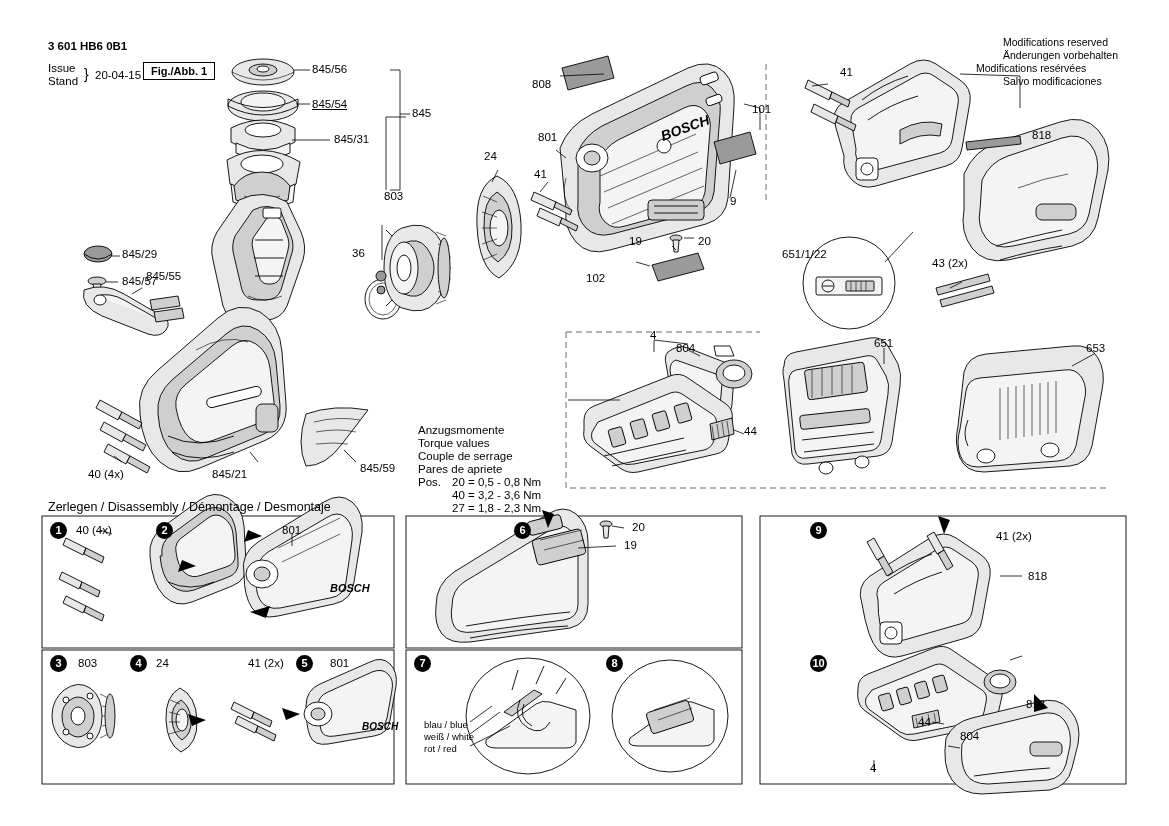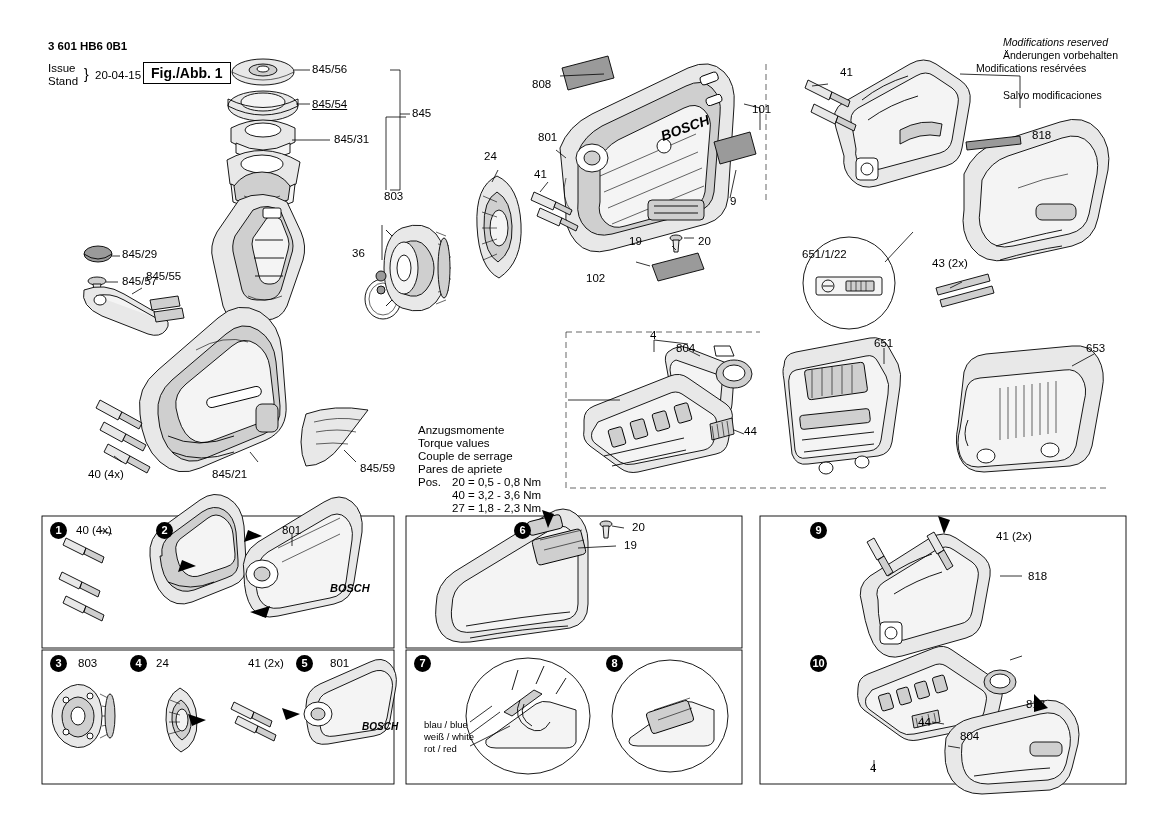--- a/index.html
+++ b/index.html
@@ -5,21 +5,21 @@
   html,body{margin:0;padding:0;background:#ffffff;}
   body{width:1169px;height:826px;font-family:"Liberation Sans",sans-serif;color:#000;}
   #sheet{position:relative;width:1169px;height:826px;overflow:hidden;}
   .lbl{position:absolute;font-size:11.5px;line-height:13px;white-space:pre;}
   .lbl.b{font-weight:bold;}
   .lbl.sm{font-size:10.5px;}
   .lbl.xs{font-size:9.5px;}
   .stepnum{position:absolute;width:17px;height:17px;border-radius:50%;background:#000;color:#fff;
            font-size:11px;font-weight:bold;text-align:center;line-height:17px;}
   .title{position:absolute;font-size:12.5px;}
-  .fignum{position:absolute;border:1.2px solid #000;font-size:14px;font-weight:bold;padding:2px 7px;}
+  .fignum{position:absolute;border:1.2px solid #000;font-size:11px;font-weight:bold;padding:2px 7px;}
   svg{position:absolute;left:0;top:0;overflow:visible;}
   .p{fill:none;stroke:#000;stroke-width:0.9;}
   .pf{fill:#e8e8e8;stroke:#000;stroke-width:0.9;}
   .pd{fill:#cfcfcf;stroke:#000;stroke-width:0.9;}
   .pl{fill:#f4f4f4;stroke:#000;stroke-width:0.9;}
   .pw{fill:#ffffff;stroke:#000;stroke-width:0.9;}
   .pk{fill:#9a9a9a;stroke:#000;stroke-width:0.9;}
   .thin{fill:none;stroke:#000;stroke-width:0.6;}
   .lead{fill:none;stroke:#000;stroke-width:0.8;}
   .arrow{fill:#000;}
@@ -29,24 +29,24 @@
 
 <div id="sheet">
 
   <div class="lbl b" style="left:48px;top:40px;">3 601 HB6 0B1</div>
   <div class="lbl" style="left:48px;top:62px;">Issue</div>
   <div class="lbl" style="left:48px;top:75px;">Stand</div>
   <div class="lbl" style="left:84px;top:68px;font-size:14px;">}</div>
   <div class="lbl" style="left:95px;top:69px;">20-04-15</div>
   <div class="fignum" style="left:143px;top:62px;">Fig./Abb. 1</div>
 
-  <div class="lbl sm" style="left:1003px;top:36px;font-style:italic;">Modifications reserved</div>
+  <div class="lbl sm" style="left:1003px;top:36px;">Modifications reserved</div>
   <div class="lbl sm" style="left:1003px;top:49px;">Änderungen vorbehalten</div>
   <div class="lbl sm" style="left:968px;top:62px;padding-left:8px;">Modifications resérvées</div>
-  <div class="lbl sm" style="left:1003px;top:89px;">Salvo modificaciones</div>
+  <div class="lbl sm" style="left:1003px;top:75px;">Salvo modificaciones</div>
 
   <svg width="1169" height="826">
 
     <g>
       <ellipse class="pf" cx="263" cy="72" rx="31" ry="13"></ellipse>
       <ellipse class="pd" cx="263" cy="70" rx="14" ry="6"></ellipse>
       <ellipse class="pw" cx="263" cy="69" rx="6" ry="3"></ellipse>
       <path class="thin" d="M232,72 q31,16 62,0"></path>
     </g>
     <g>
@@ -454,41 +454,42 @@
   <div class="lbl" style="left:629px;top:235px;">19</div>
   <div class="lbl" style="left:698px;top:235px;">20</div>
   <div class="lbl" style="left:532px;top:78px;">808</div>
   <div class="lbl" style="left:752px;top:103px;">101</div>
   <div class="lbl" style="left:730px;top:195px;">9</div>
   <div class="lbl" style="left:586px;top:272px;">102</div>
 
   <div class="lbl" style="left:840px;top:66px;">41</div>
   <div class="lbl" style="left:1032px;top:129px;">818</div>
   <div class="lbl" style="left:932px;top:257px;">43 (2x)</div>
-  <div class="lbl" style="left:802px;top:248px;">651/1/22</div>
+  <div class="lbl" style="left:782px;top:248px;">651/1/22</div>
 
   <div class="lbl" style="left:650px;top:329px;">4</div>
   <div class="lbl" style="left:676px;top:342px;">804</div>
   <div class="lbl" style="left:744px;top:425px;">44</div>
   <div class="lbl" style="left:874px;top:337px;">651</div>
   <div class="lbl" style="left:1086px;top:342px;">653</div>
 
   <div class="lbl" style="left:88px;top:468px;">40 (4x)</div>
   <div class="lbl" style="left:212px;top:468px;">845/21</div>
   <div class="lbl" style="left:360px;top:462px;">845/59</div>
 
   <div class="lbl" style="left:418px;top:424px;">Anzugsmomente</div>
   <div class="lbl" style="left:418px;top:437px;">Torque values</div>
   <div class="lbl" style="left:418px;top:450px;">Couple de serrage</div>
   <div class="lbl" style="left:418px;top:463px;">Pares de apriete</div>
   <div class="lbl" style="left:418px;top:476px;text-align:right;">Pos.</div>
   <div class="lbl" style="left:452px;top:476px;">20 = 0,5 - 0,8 Nm</div>
   <div class="lbl" style="left:452px;top:489px;">40 = 3,2 - 3,6 Nm</div>
   <div class="lbl" style="left:452px;top:502px;">27 = 1,8 - 2,3 Nm</div>
 
+  <div class="title" style="left:48px;top:500px;">Zerlegen / Disassembly / Démontage / Desmontaje</div>
 
   <div class="stepnum" style="left:50px;top:522px;">1</div>
   <div class="stepnum" style="left:156px;top:522px;">2</div>
   <div class="stepnum" style="left:50px;top:655px;">3</div>
   <div class="stepnum" style="left:130px;top:655px;">4</div>
   <div class="stepnum" style="left:296px;top:655px;">5</div>
   <div class="stepnum" style="left:514px;top:522px;">6</div>
   <div class="stepnum" style="left:414px;top:655px;">7</div>
   <div class="stepnum" style="left:606px;top:655px;">8</div>
   <div class="stepnum" style="left:810px;top:522px;">9</div>

